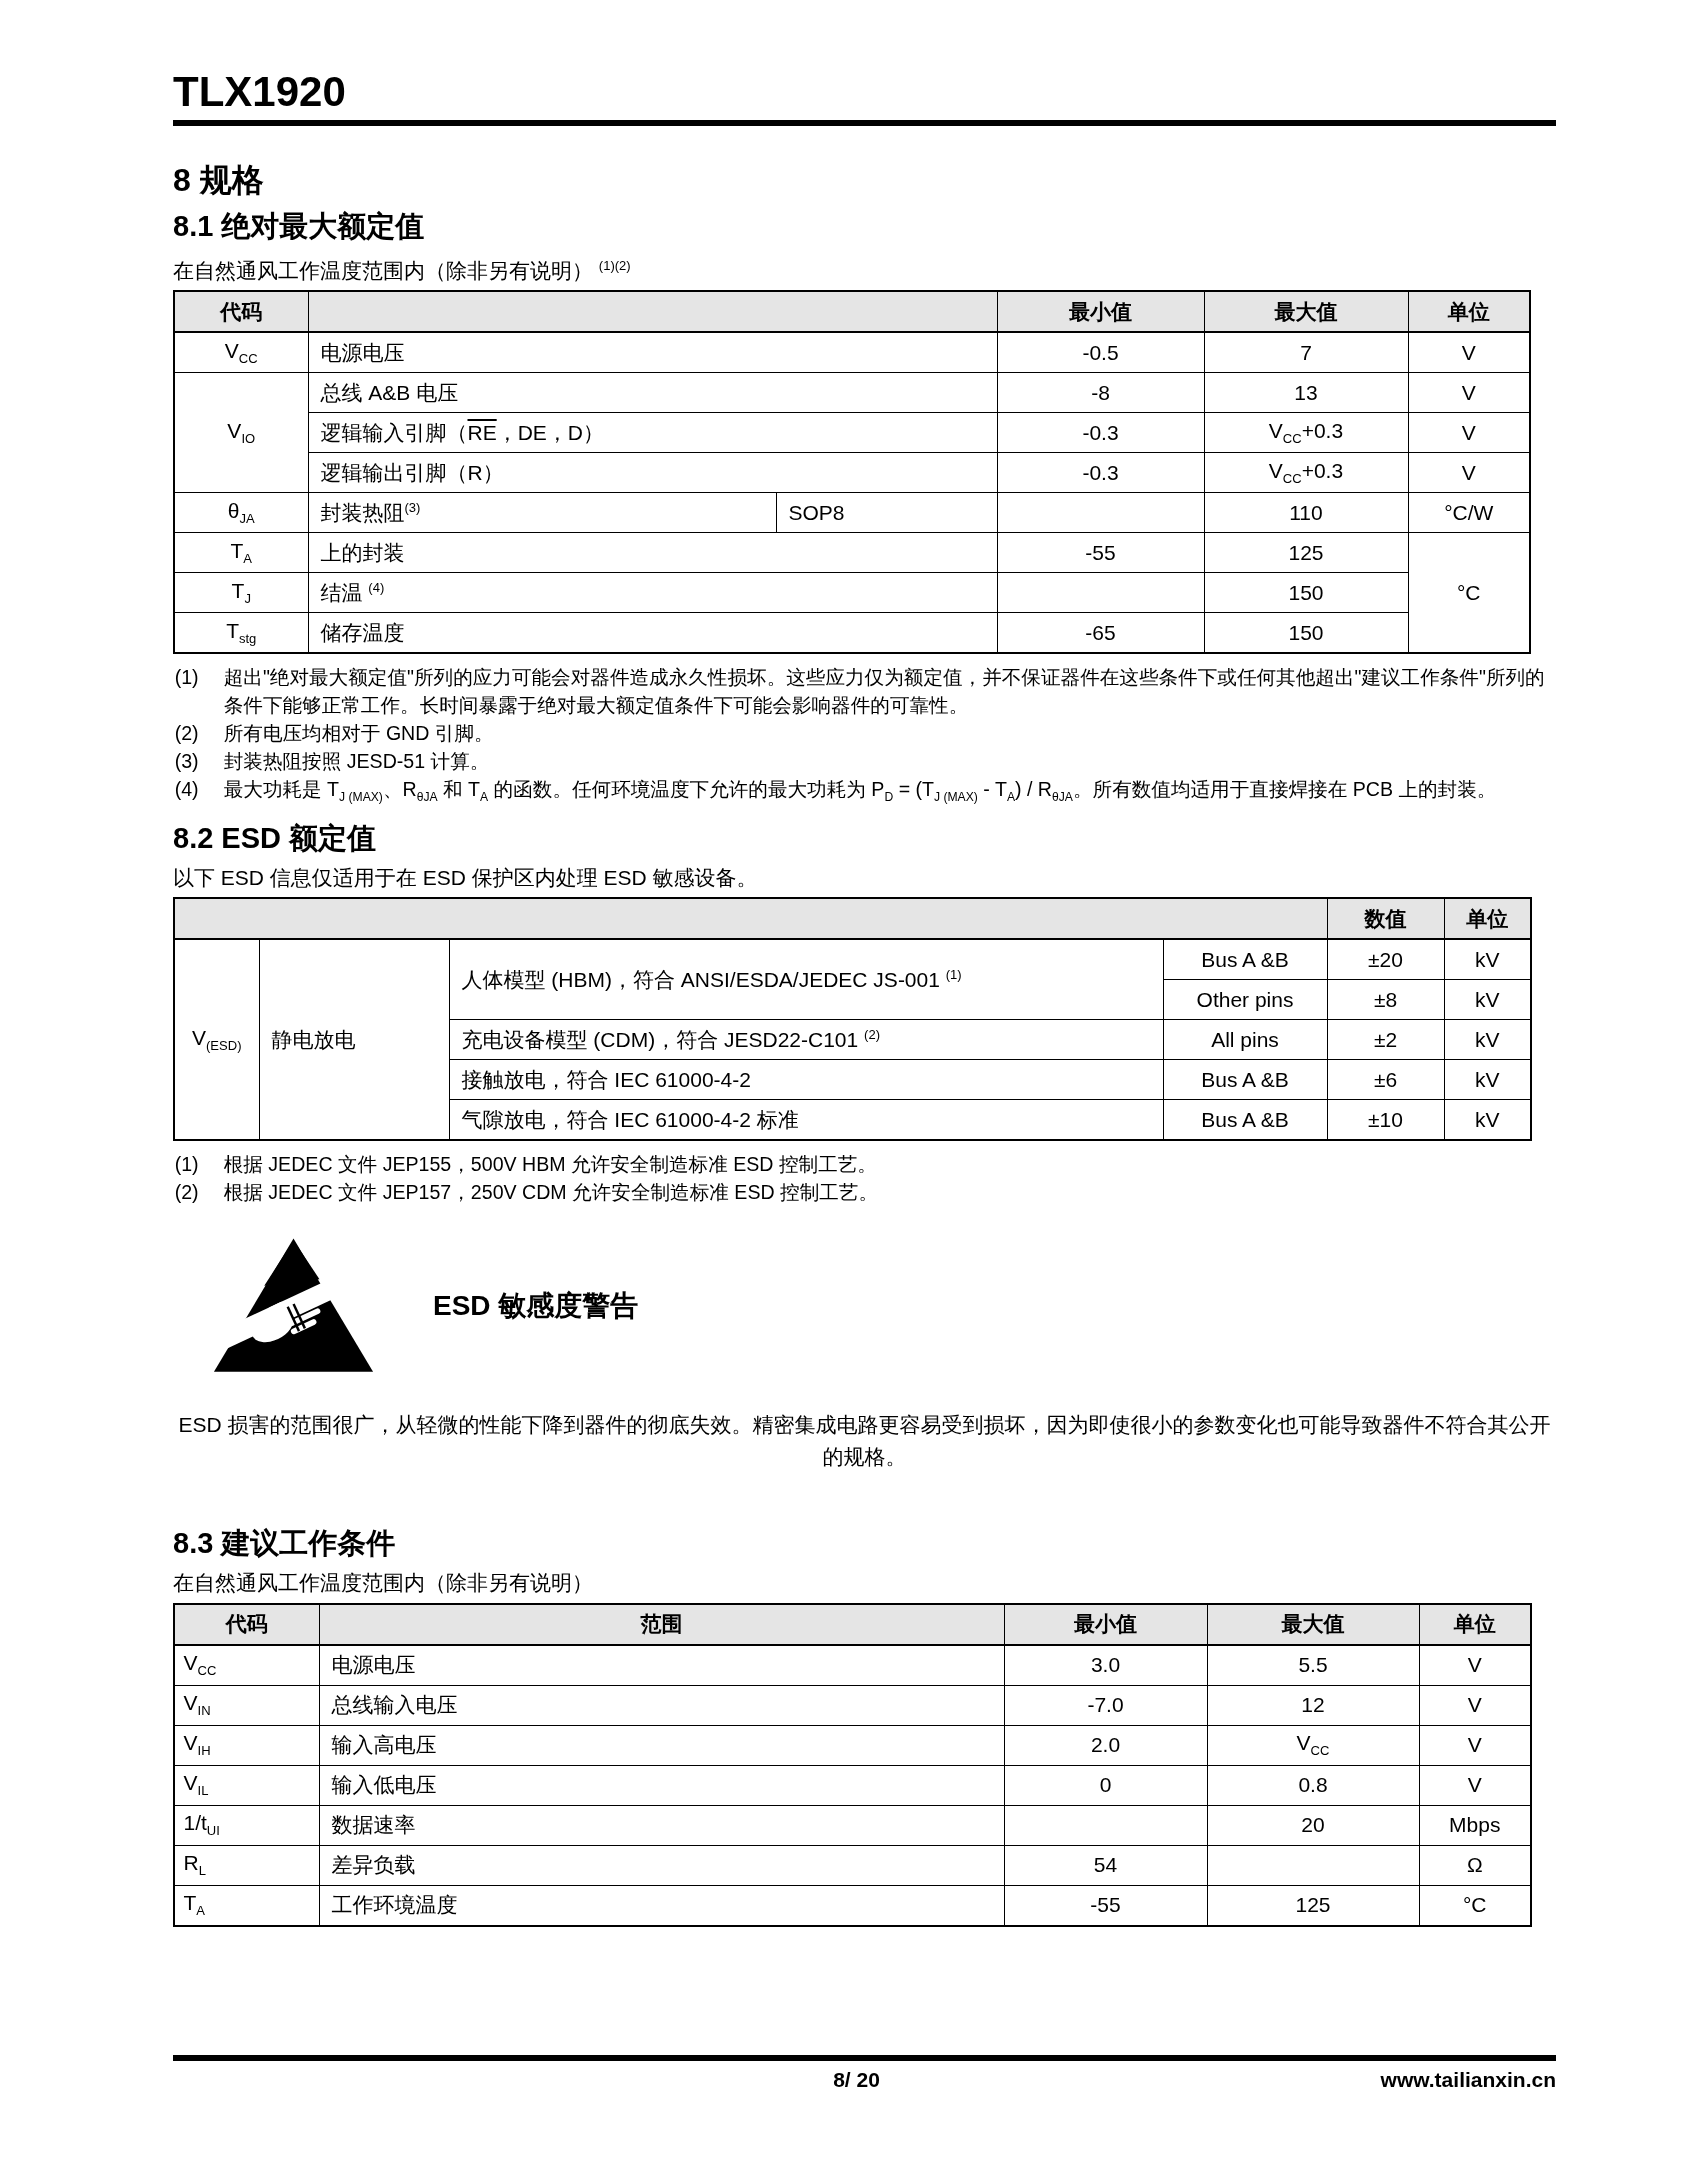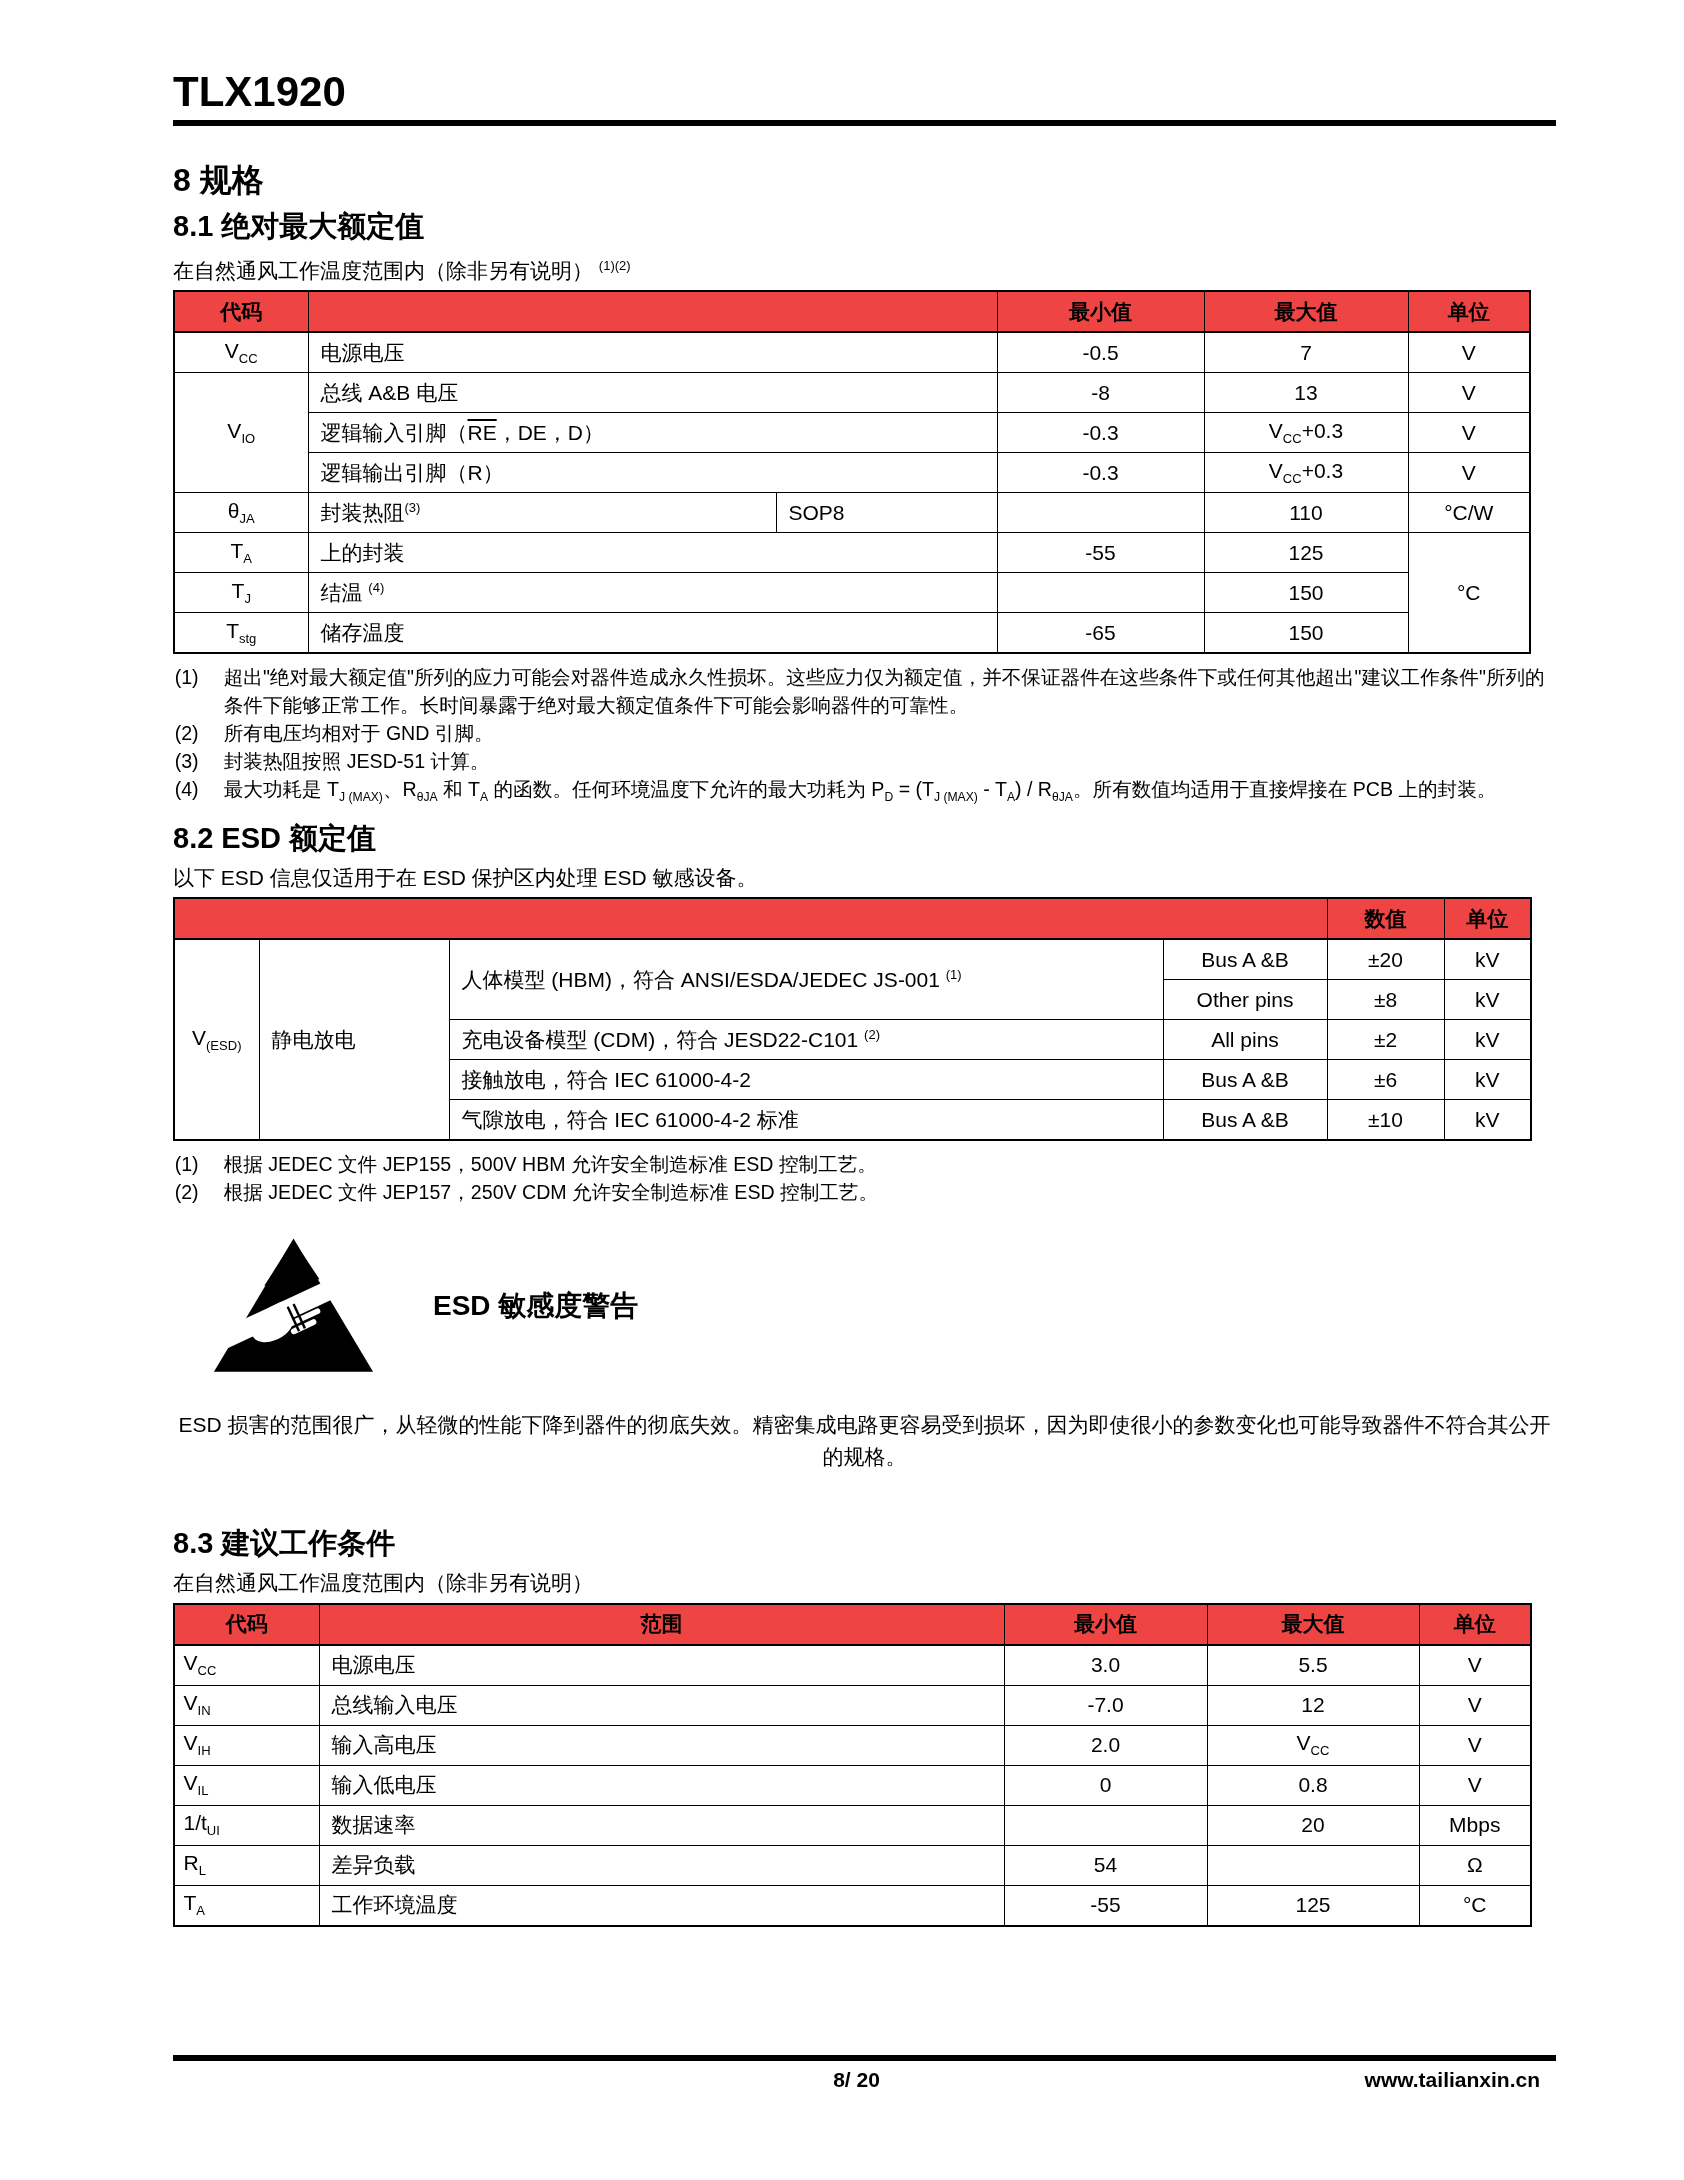--- a/index.html
+++ b/index.html
@@ -30,21 +30,21 @@
   sup { font-size:0.62em; }
   sub { font-size:0.62em; }
   .over { text-decoration:overline; }
 
   
   table { border-collapse:collapse; table-layout:fixed; width:1356px; margin-top:6.8px;
           font-size:21px; border:2.6px solid #000; }
   td { border:1.7px solid #000; height:39px; padding:0 3.4px; text-align:center; vertical-align:middle;
        overflow:hidden; }
   tr.body-row td { height:39px; }
-  td.hdr { background:#ef4444; font-weight:bold; }
+  td.hdr { background:#e5e5e5; font-weight:bold; }
   td.left { text-align:left; padding-left:12px; }
   td.code-left { text-align:left; padding-left:8.5px; }
   .hdr-row td { border-bottom:2.6px solid #000; }
 
   
   .notes { margin-top:8.5px; font-size:19.6px; }
   .note { display:flex; line-height:28px; }
   .note-num { flex:none; width:49px; padding-left:1.7px; }
   .note-text { flex:1; }
 
@@ -55,21 +55,21 @@
   .esd-para { font-size:21px; line-height:32px; margin-top:34px;text-align:center; }
 
   .sp-82 { }
   .sp-83 { margin-top:53px; }
 
   
   .footer { position:absolute; left:173px; width:1383px; top:2055px; }
   .footer-rule { height:6px; background:#000; }
   .footer-row { position:relative; margin-top:6.8px; height:29px; font-size:21px; font-weight:bold; }
   .footer-page { position:absolute; left:0; right:16px; text-align:center; }
-  .footer-site { position:absolute; right:16px; top:0; }
+  .footer-site { position:absolute; right:0; top:0; }
 </style>
 </head>
 <body>
 
 <div class="page">
   <div class="content">
 
     <div class="doc-title">TLX1920</div>
     <div class="top-rule"></div>
 

